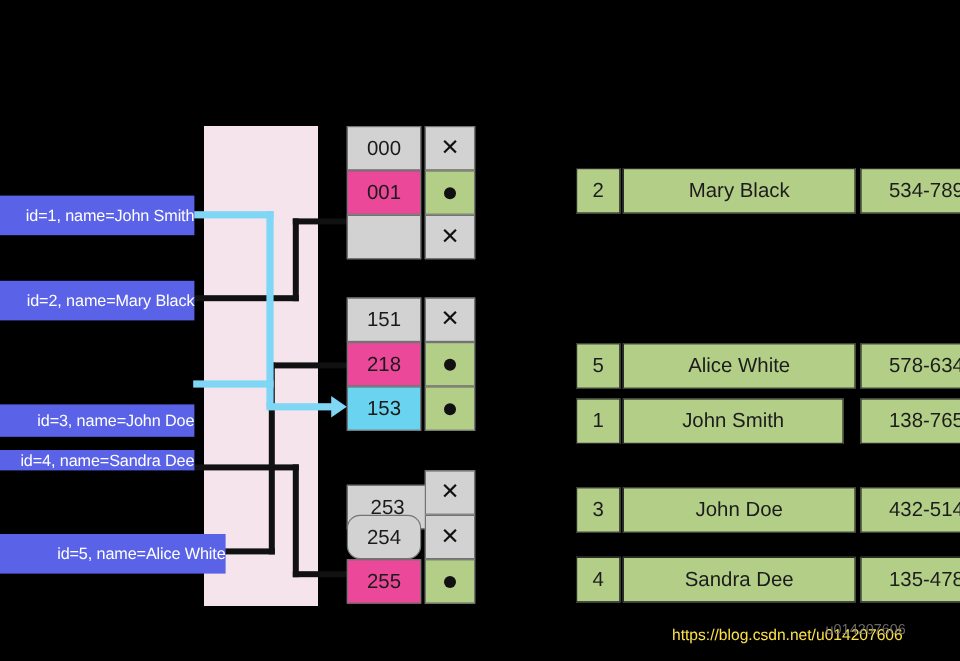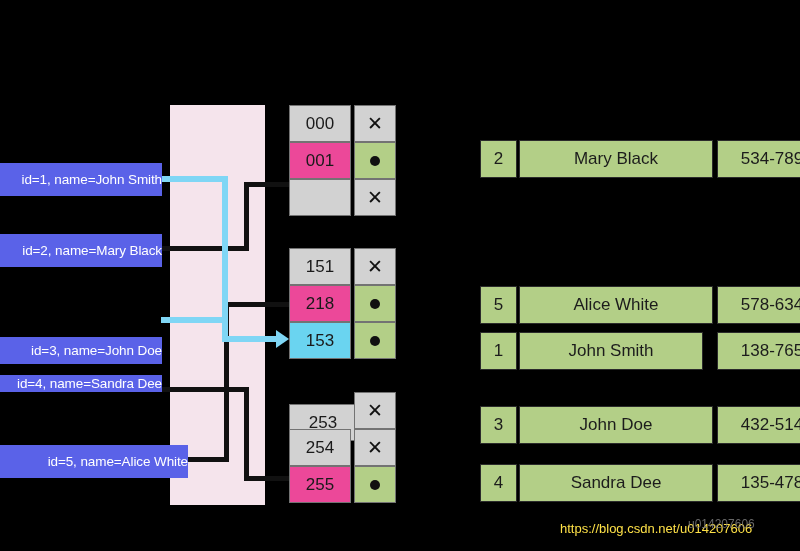--- a/index.html
+++ b/index.html
@@ -177,21 +177,21 @@
       </div>
       <div class="abs bucket-flag filled" style="left: 354px; top: 322px; width: 42px; height: 37px;">
         <div class="glyph-dot"></div>
       </div>
       <div class="abs bucket-index" style="left: 289px; top: 384px; width: 68px; height: 37px; margin-top: 20px;">
         <span>253</span>
       </div>
       <div class="abs bucket-flag" style="left: 354px; top: 392px; width: 42px; height: 37px;">
         <span class="glyph-x">✕</span>
       </div>
-      <div class="abs bucket-index" style="left: 289px; top: 429px; width: 62px; height: 37px;">
+      <div class="abs bucket-index" style="left: 289px; top: 429px; width: 62px; height: 37px; border-radius: 11px;">
         <span>254</span>
       </div>
       <div class="abs bucket-flag" style="left: 354px; top: 429px; width: 42px; height: 37px;">
         <span class="glyph-x">✕</span>
       </div>
       <div class="abs bucket-index used" style="left: 289px; top: 466px; width: 62px; height: 37px;">
         <span>255</span>
       </div>
       <div class="abs bucket-flag filled" style="left: 354px; top: 466px; width: 42px; height: 37px;">
         <div class="glyph-dot"></div>

